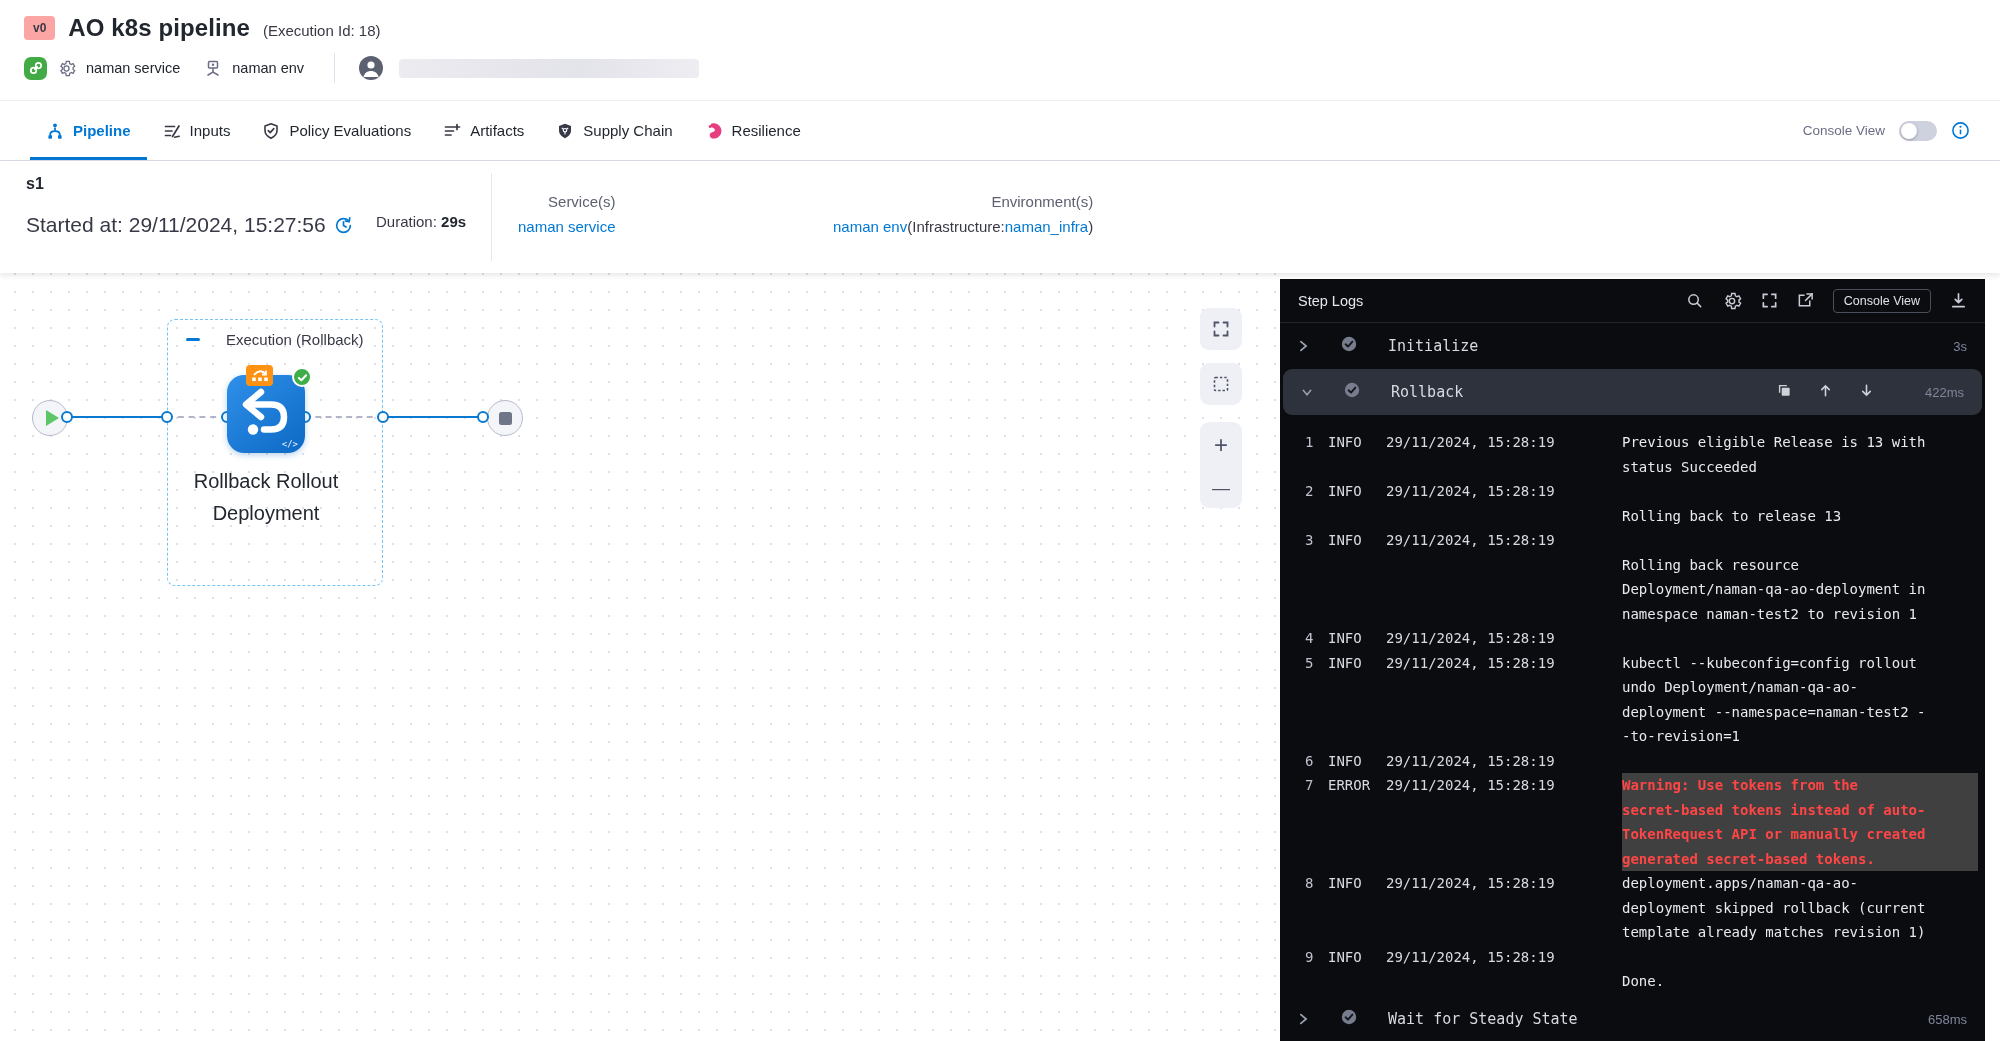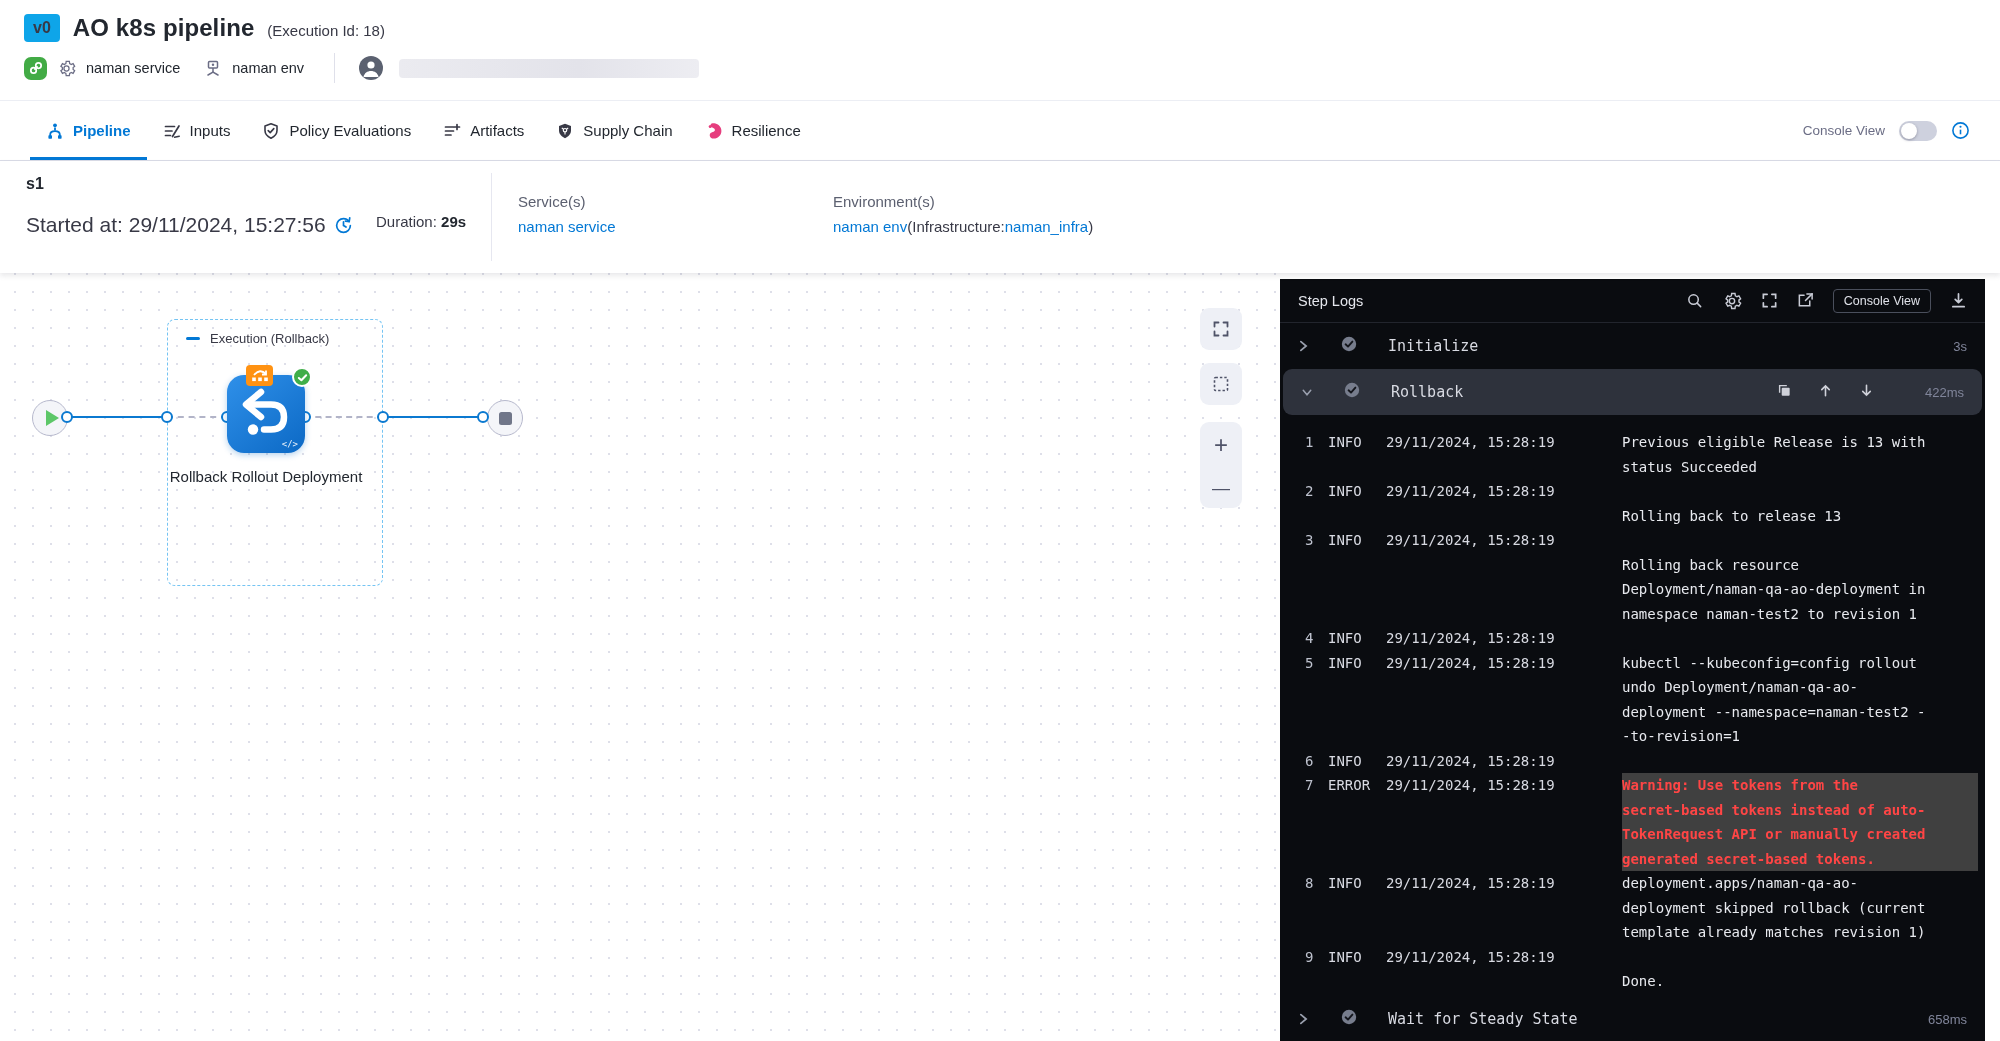--- a/index.html
+++ b/index.html
@@ -3,21 +3,21 @@
 <meta charset="utf-8">
 <style>
   * { box-sizing: border-box; margin: 0; padding: 0; }
   html,body { width:2000px; height:1041px; overflow:hidden; background:#fff;
               font-family:"Liberation Sans", sans-serif; }
   .app { width:2000px; height:1041px; position:relative; }
 
   
   .hdr { height:100px; padding:14px 0 0 24px; }
   .hdr-row1 { display:flex; align-items:center; gap:13px; }
-  .v0-badge { background:#0ea5e9; border-radius:4px; padding:5px 9px; font-size:16px;
+  .v0-badge { background:#fca5a5; border-radius:4px; padding:5px 9px; font-size:12px;
               font-weight:600; color:#383946; }
   .pg-title { font-size:24px; font-weight:700; color:#22272f; letter-spacing:.1px; }
   .exec-id { font-size:15px; color:#383946; padding-top:4px; }
   .hdr-row2 { display:flex; align-items:center; gap:10px; margin-top:13px; height:26px; }
   .hdr-ic { display:inline-flex; align-items:center; color:#6b6d85; }
   .hdr-txt { font-size:14.5px; color:#22272f; margin-right:14px; }
   .svc-badge { width:23px; height:23px; border-radius:7px; background:#42ab45; display:inline-flex;
                align-items:center; justify-content:center; }
   .vdiv { width:1px; height:30px; background:#dfe0ea; margin:0 14px 0 6px; }
   .avatar { width:24px; height:24px; border-radius:50%; background:#5b6170; display:inline-flex;
@@ -33,21 +33,21 @@
   .tab .tic { display:inline-flex; }
   .tab.active { color:#0278d5; font-weight:600; box-shadow:inset 0 -3px 0 #0278d5; }
   .tab-right { margin-left:auto; display:flex; align-items:center; gap:14px; }
   .cv-label { font-size:13.5px; color:#6b6d85; }
   .toggle { width:38px; height:20px; border-radius:10px; background:#ced1de; position:relative; cursor:pointer; }
   .toggle .knob { position:absolute; left:2px; top:2px; width:16px; height:16px; border-radius:50%;
                   background:#fff; box-shadow:0 1px 3px rgba(40,41,61,.35); }
 
   
   .stagebar { height:112px; position:relative; background:#fff;
-              box-shadow:0 3px 5px rgba(96,97,112,.14); z-index:5; }
+              box-shadow:0 3px 5px rgba(96,97,112,.14); z-index:5;text-align:right; }
   .stage-name { position:absolute; left:26px; top:14px; font-size:16px; font-weight:700; color:#22272f; }
   .st-started { position:absolute; left:26px; top:52px; font-size:21px; color:#383946;
                 display:flex; align-items:center; gap:8px; }
   .st-duration { position:absolute; left:376px; top:52px; font-size:15px; color:#383946; }
   .st-duration b { color:#22272f; font-weight:700; }
   .st-vdiv { position:absolute; left:491px; top:12px; width:1px; height:88px; background:#e6e7f0; }
   .st-col-label { font-size:15px; color:#5c6070; }
   .st-link { color:#0278d5; font-size:15px; }
   .st-dark { color:#383946; font-size:15px; }
   .st-svc { position:absolute; left:518px; top:32px; }
@@ -56,43 +56,43 @@
 
   
   .main { position:relative; height:768px; }
 
   
   .canvas { position:absolute; left:0; top:0; width:1280px; height:768px; background:#fff;
             background-image:radial-gradient(circle,#dedfe9 1.3px,transparent 1.45px);
             background-size:18px 18px; background-position:6px 10px; }
   .grp-box { position:absolute; left:167px; top:46px; width:216px; height:267px;
              border:1.6px dashed #74c4f3; border-radius:8px; }
-  .grp-label { position:absolute; left:186px; top:58px; display:flex; align-items:center; gap:10px;
-               font-size:13px; color:#383946; }
+  .grp-label { position:absolute; left:186px; top:58px; display:flex; align-items:center; gap:26px;
+               font-size:15px; color:#383946; }
   .grp-minus { width:14px; height:3px; border-radius:2px; background:#0278d5; display:inline-block; }
   .term-node { position:absolute; width:36px; height:36px; border-radius:50%;
                background:#f4f5f9; border:1.6px solid #b7b9cd; display:flex;
                align-items:center; justify-content:center; }
   .play-tri { width:0; height:0; border-top:8px solid transparent; border-bottom:8px solid transparent;
               border-left:13px solid #5dc768; margin-left:4px; }
   .stop-sq { width:13px; height:13px; border-radius:2.5px; background:#707689; }
   .edge { position:absolute; height:0; border-top:2.4px solid #0b79d0; }
   .edge.dashed { border-top:2.4px dashed #b2b4c8; }
   .cdot { position:absolute; width:12px; height:12px; border-radius:50%; background:#fff;
           border:2.6px solid #0b79d0; }
   .step-node { position:absolute; left:227px; top:102px; width:78px; height:78px; border-radius:17px;
                background:linear-gradient(140deg,#2f90e9,#0c69c5); box-shadow:0 2px 6px rgba(12,105,197,.3); }
   .node-badge { position:absolute; left:19px; top:-10px; width:27px; height:21px; border-radius:4px;
                 background:#ff9212; display:flex; align-items:center; justify-content:center; }
   .node-check { position:absolute; right:-7px; top:-8px; width:20px; height:20px; border-radius:50%;
                 background:#3fae49; border:2px solid #fff; display:flex; align-items:center; justify-content:center; }
   .node-code { position:absolute; right:7px; bottom:4px; color:rgba(255,255,255,.9);
                font-family:"DejaVu Sans Mono",monospace; font-size:9px; }
   .node-label { position:absolute; left:159px; top:192px; width:214px; text-align:center;
-                font-size:15px; color:#22272f; line-height:1.6; }
+                font-size:20px; color:#22272f; line-height:1.6; }
   .cv-btn { position:absolute; left:1200px; width:42px; border-radius:9px; background:#eef0f6;
             display:flex; align-items:center; justify-content:center; color:#4f5368; cursor:pointer; }
   .zoomer { position:absolute; left:1200px; top:149px; width:42px; height:86px; border-radius:9px;
             background:#eef0f6; display:flex; flex-direction:column; align-items:center;
             justify-content:space-around; color:#4f5368; }
   .zoomer span { font-size:24px; line-height:1; cursor:pointer; }
 
   
   .logpanel { position:absolute; left:1280px; top:6px; width:705px; height:762px; background:#0a0c10;
               display:flex; flex-direction:column; color:#d8dae2; }

